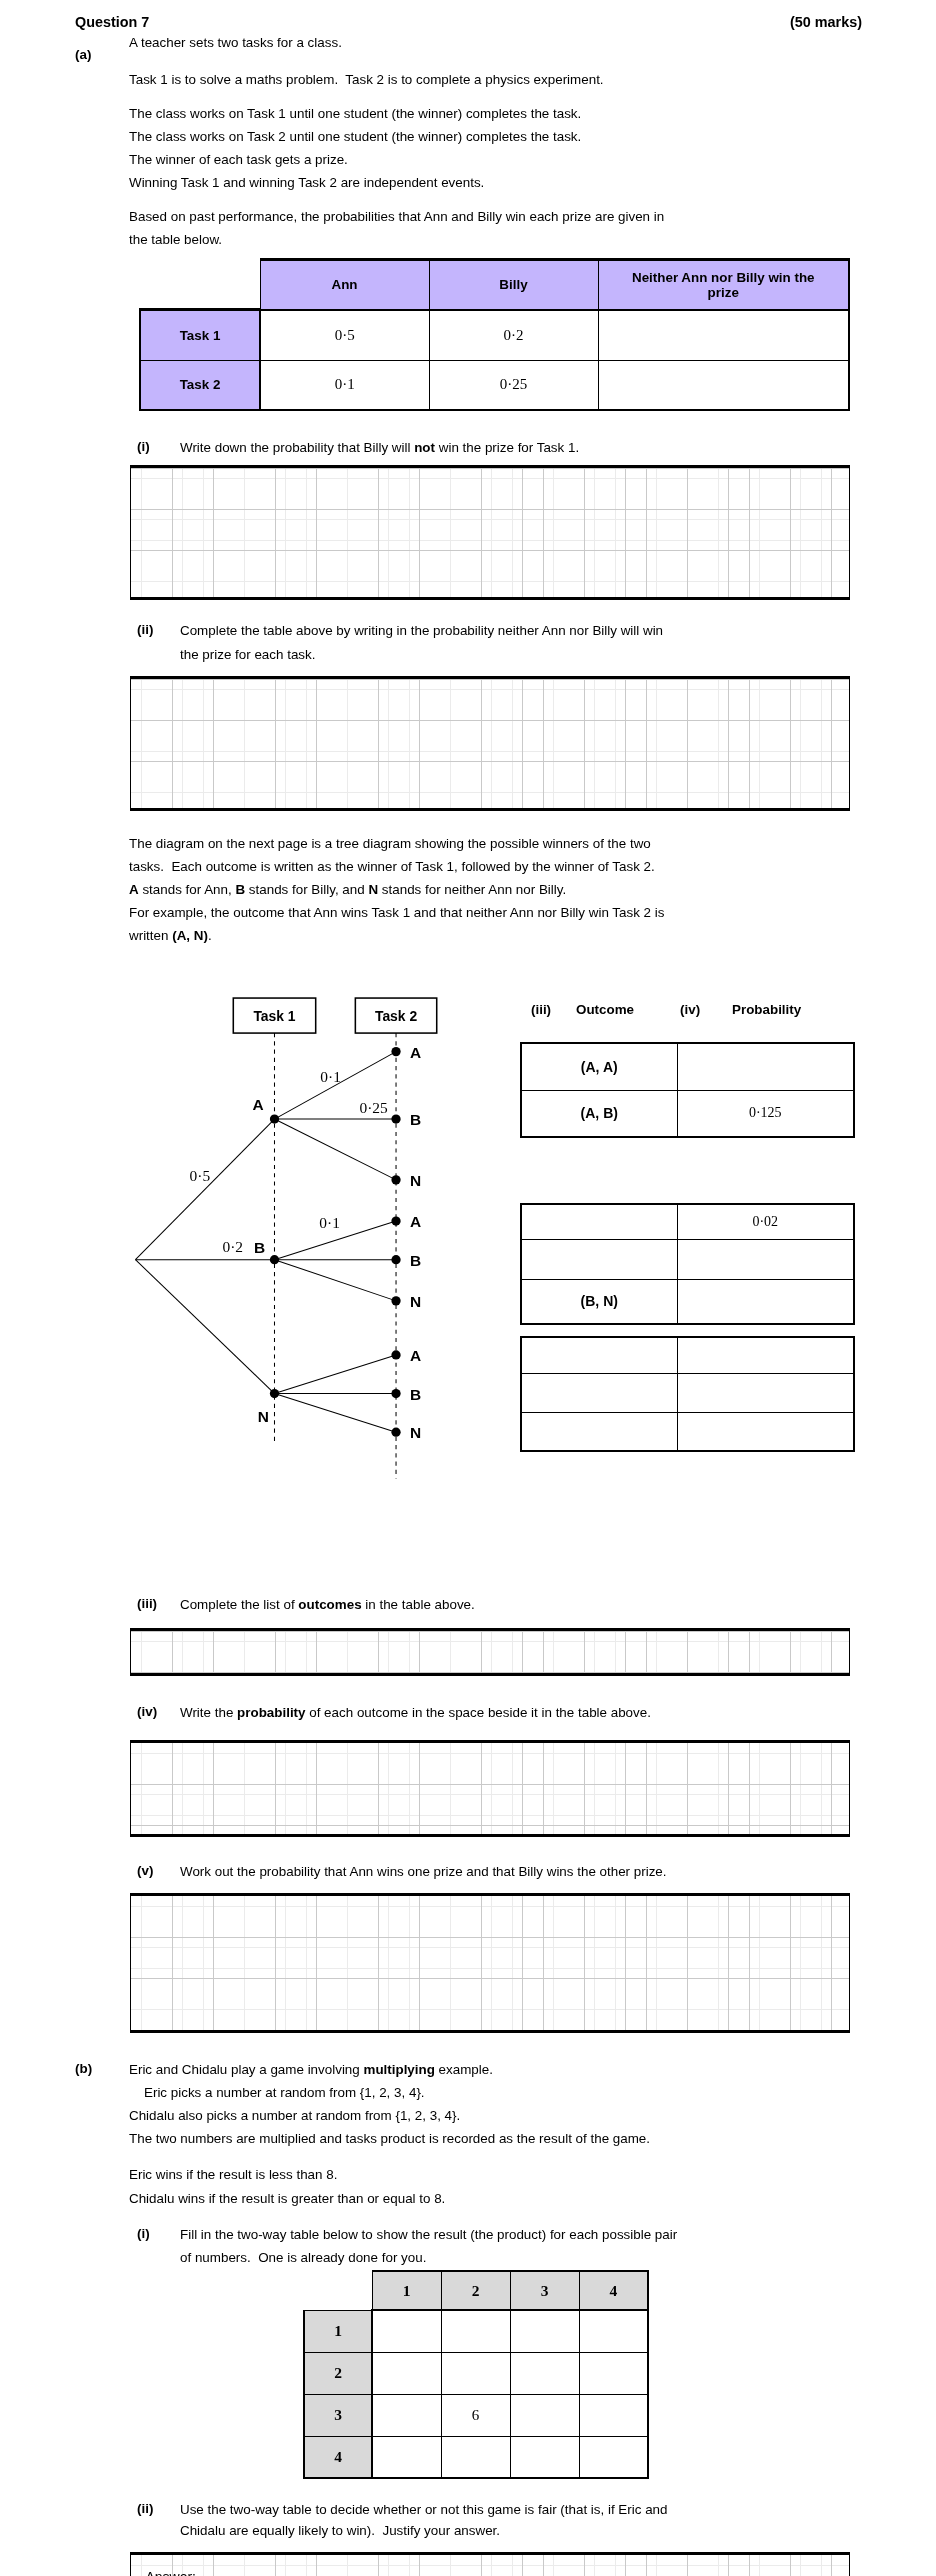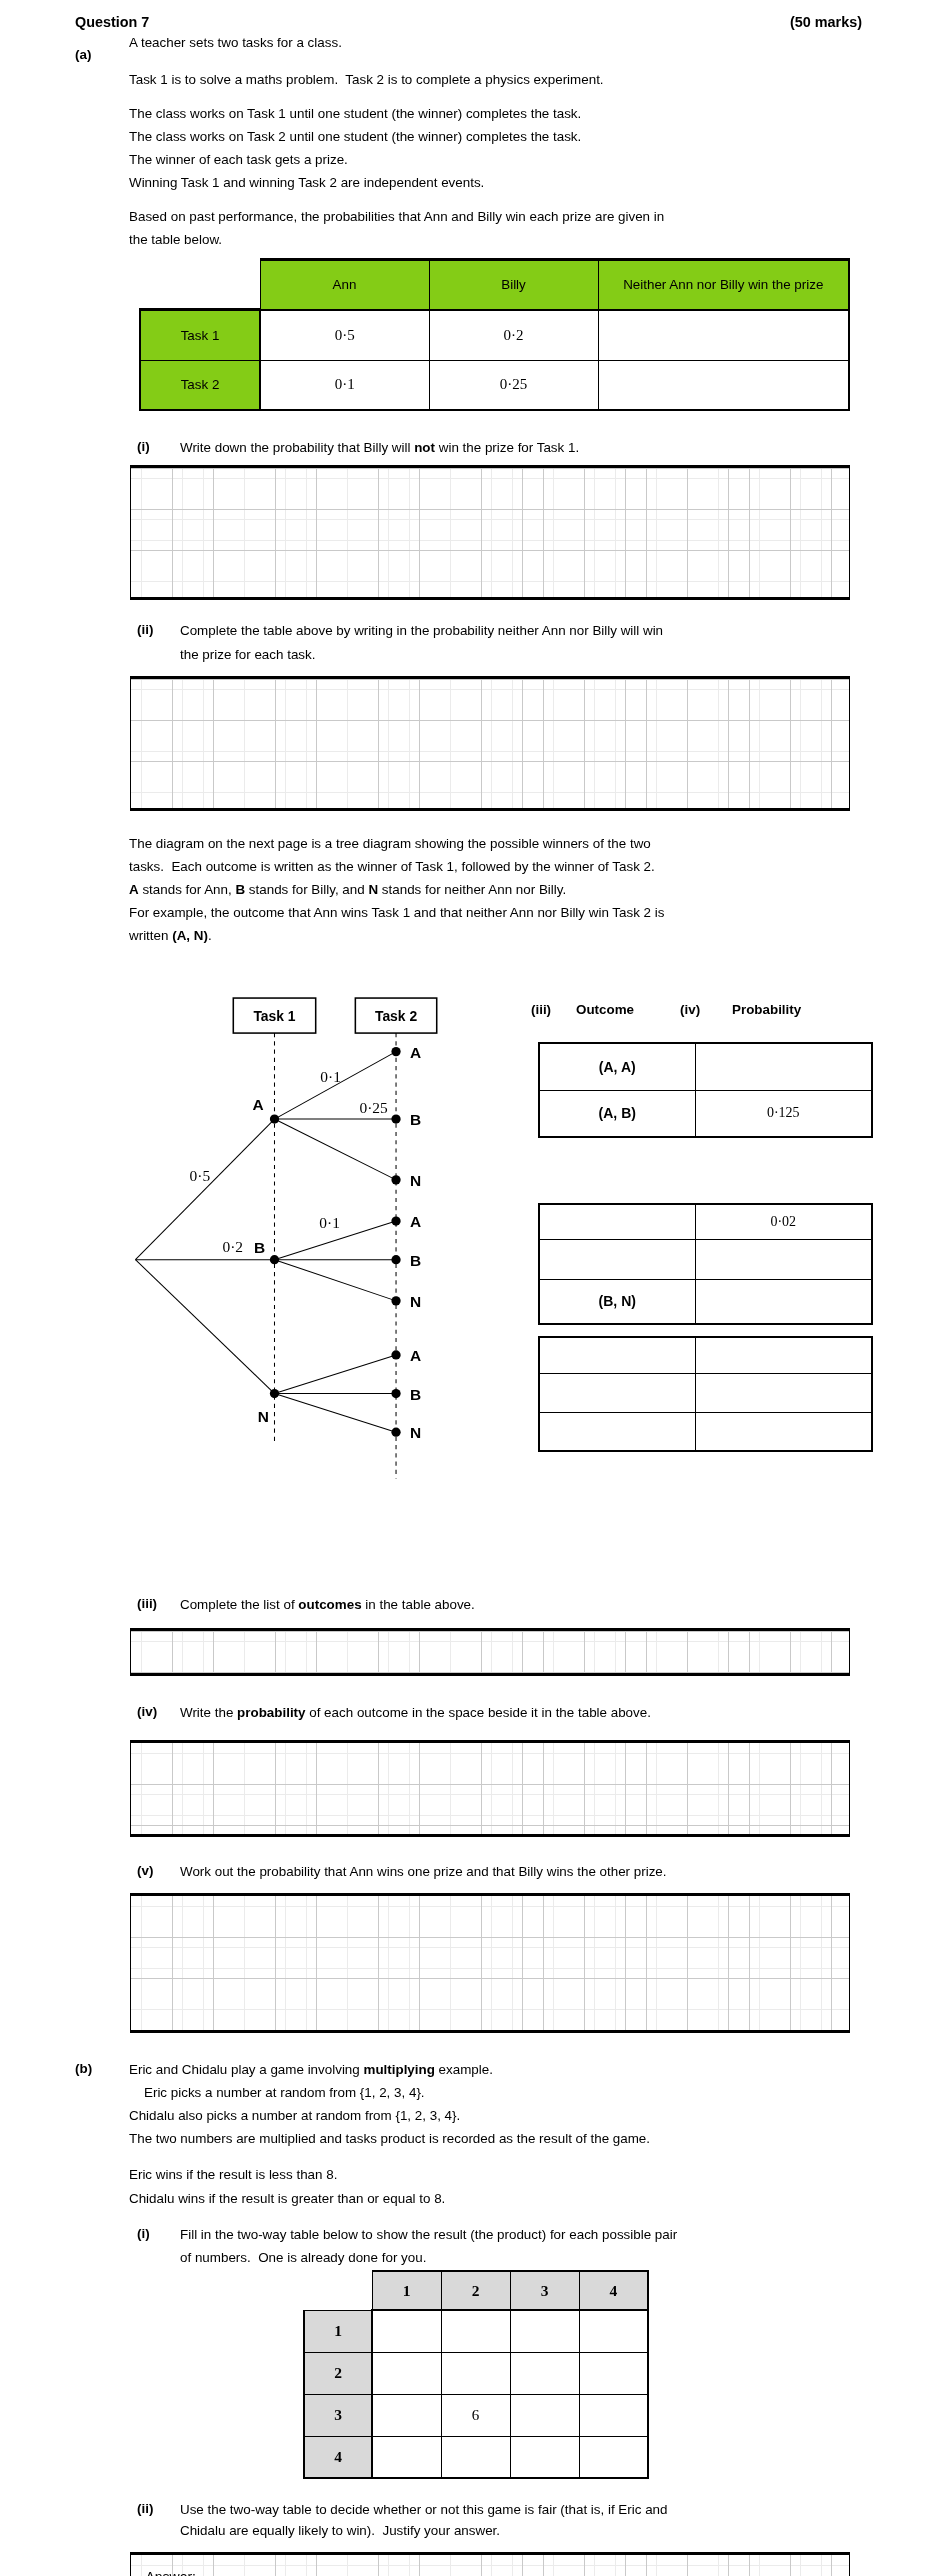--- a/index.html
+++ b/index.html
@@ -13,31 +13,31 @@
      border-left:1.5px solid #000;border-right:1.5px solid #000;
      background-color:#fff;
      background-image:
        repeating-linear-gradient(to right,#c9c9c9 0 0.5px,transparent 0.5px 20.6px),
        repeating-linear-gradient(to bottom,#c9c9c9 0 0.5px,transparent 0.5px 20.6px),
        repeating-linear-gradient(to right,#ebebeb 0 0.5px,transparent 0.5px 10.3px),
        repeating-linear-gradient(to bottom,#ebebeb 0 0.5px,transparent 0.5px 10.3px);}
   table{border-collapse:collapse;position:absolute;table-layout:fixed;}
   td{box-sizing:border-box;text-align:center;vertical-align:middle;padding:0;}
   .ptable td{border:1px solid #000;}
-  .ptable td.gray{background:#84cc16;font-weight:normal;font-size:13.4px;}
+  .ptable td.gray{background:#c4b5fd;font-weight:bold;font-size:13.4px;}
   .ptable td.corner{border:none;background:#fff;}
   .ptable td.thick-top{border-top:3.1px solid #000;}
   .ptable td.thick-bottom{border-bottom:2.6px solid #000;}
   .ptable td.thick-left{border-left:2.6px solid #000;}
   .ptable td.thick-right{border-right:2.6px solid #000;}
   .ptable td.hsep{border-bottom:2.1px solid #000;}
   .ptable td.vsep{border-right:2.1px solid #000;}
   .num{font-family:"Liberation Serif",serif;font-size:15px;}
   .otable td{border:1px solid #000;font-size:14px;font-weight:bold;}
-  .otable{border:2.1px solid #000;margin-left:18px;}
+  .otable{border:2.1px solid #000;}
   .otable td.prob{font-weight:normal;}
   .twtable td{border:1px solid #000;}
   .twtable td.gray{background:#d9d9d9;font-weight:bold;
       font-family:"Liberation Serif",serif;font-size:15.5px;}
   .twtable td.corner{border:none;background:#fff;}
   .treelabel{font-family:"Liberation Sans",sans-serif;font-weight:bold;}
   .treenum{font-family:"Liberation Serif",serif;}
   .boxlabel{position:absolute;font-size:14px;}
 </style>
 </head>

